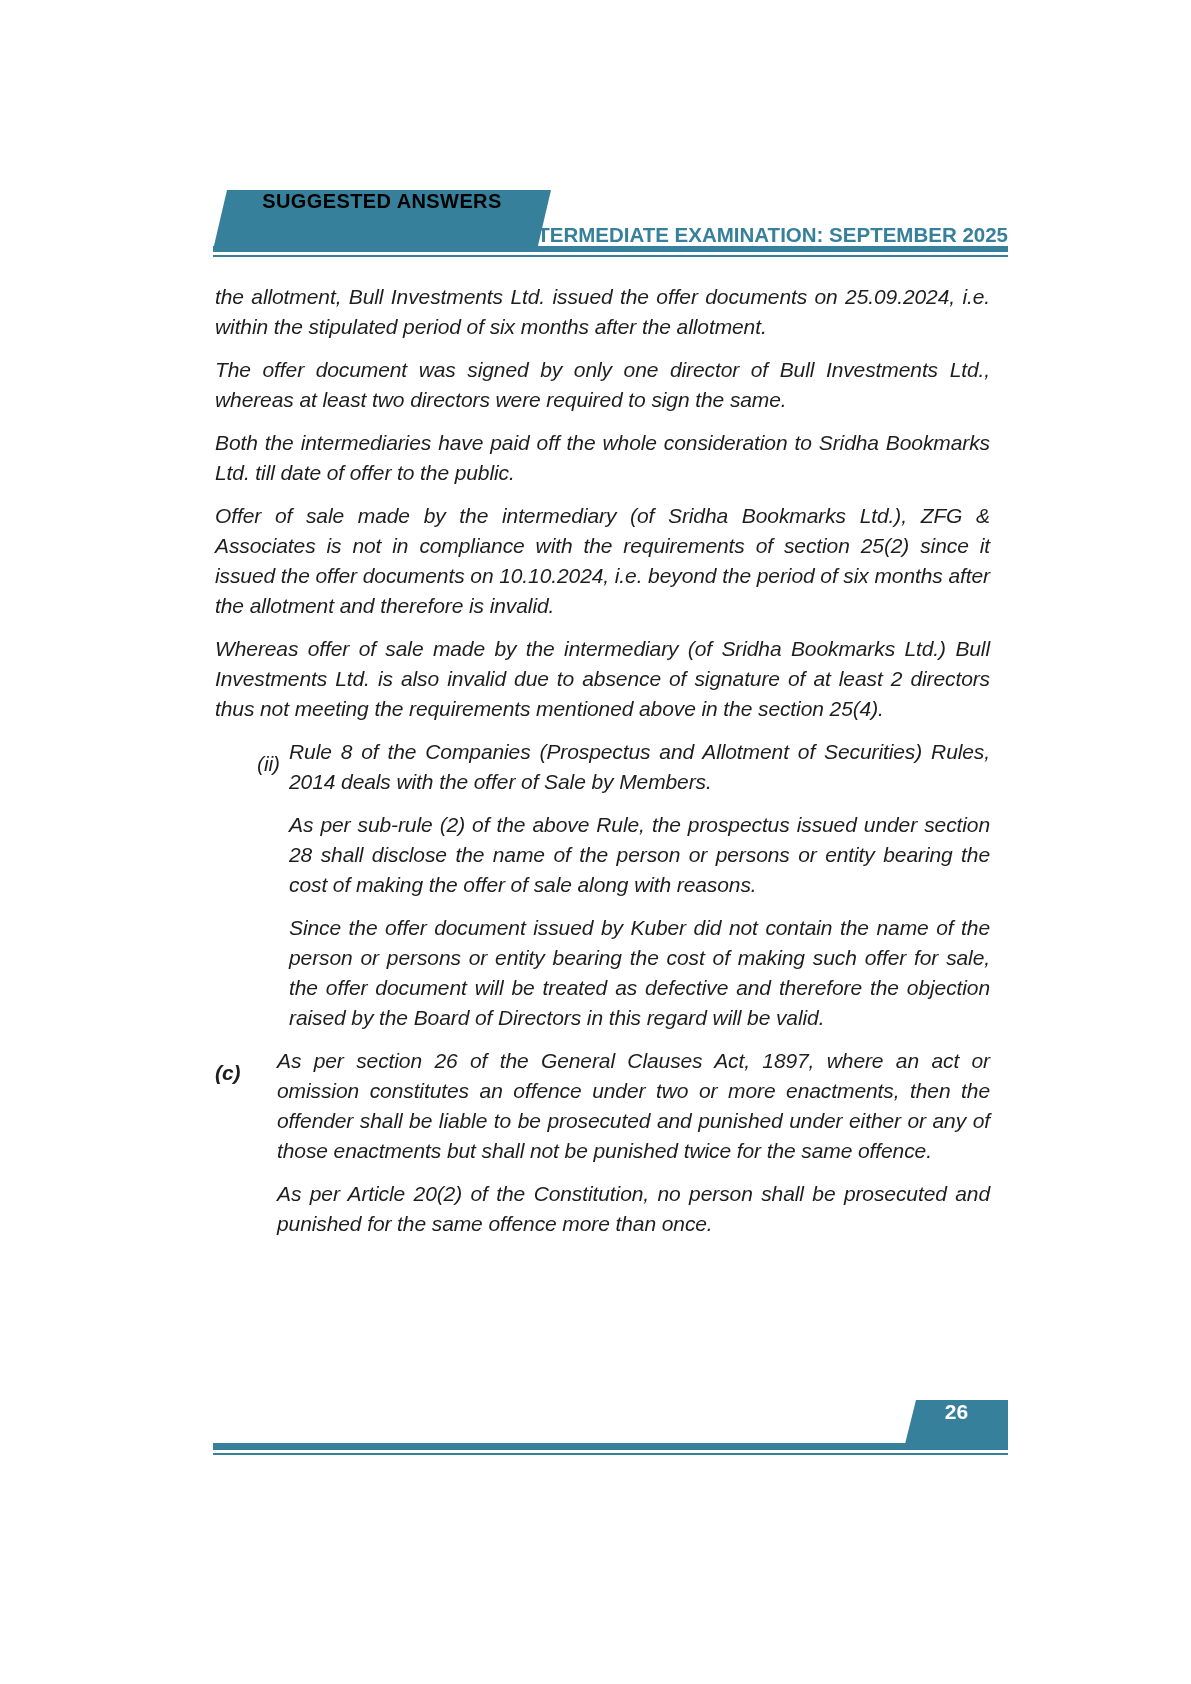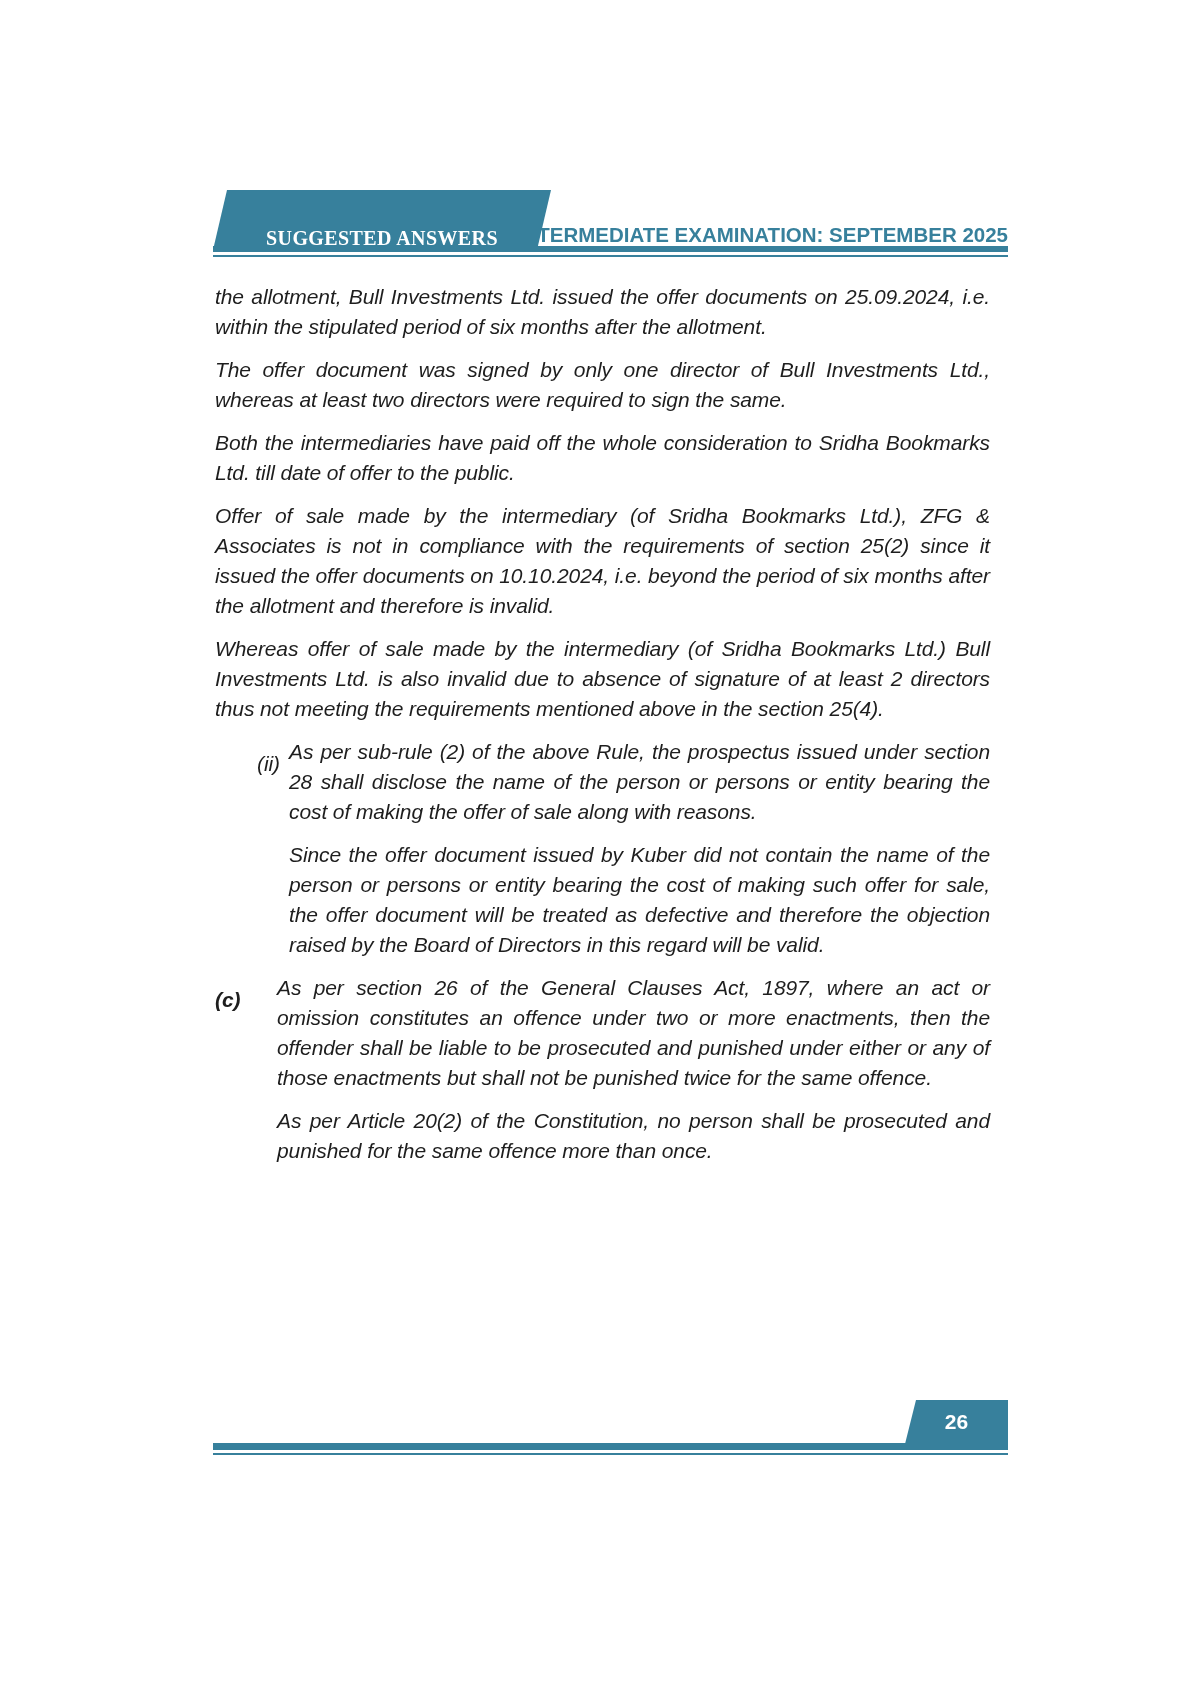--- a/index.html
+++ b/index.html
@@ -18,27 +18,26 @@
     color: var(--text);
   }
 
   
   .hdr-badge {
     position: absolute;
     left: 213px; top: 190px;
     width: 338px; height: 60px;
     background: var(--accent);
     clip-path: polygon(14px 0, 100% 0, calc(100% - 14px) 100%, 0 100%);
-    display: flex; align-items: flex-end; justify-content: center;
-    color: #ffffff;
+    display: flex; align-items: flex-start; justify-content: center;
+    color: #000000;
     font-weight: 700;
     font-size: 20px;
     letter-spacing: 0.4px;
     z-index: 2;
-    font-family: Liberation Serif, serif;
   }
   .hdr-title {
     position: absolute;
     right: 183px; top: 224px;
     color: var(--accent);
     font-weight: 700;
     font-size: 20.5px;
     line-height: 22px;
     white-space: nowrap;
   }
@@ -66,21 +65,21 @@
   .li-c > .marker { left: 0; font-weight: 700; }
   .li-c > .li-body { margin-left: 62px; }
 
   
   .pg-badge {
     position: absolute;
     left: 905px; top: 1400px;
     width: 103px; height: 44px;
     background: var(--accent);
     clip-path: polygon(11px 0, 100% 0, 100% 100%, 0 100%);
-    display: flex; align-items: center; justify-content: center;
+    display: flex; align-items: flex-start; justify-content: center;
     color: #ffffff;
     font-weight: 700;
     font-size: 21px;
     z-index: 2;
   }
   .ftr-rule-thick { top: 1443px; height: 7px; }
   .ftr-rule-thin  { top: 1453px; height: 2px; }
 </style>
 </head>
 <body>
@@ -98,20 +97,21 @@
 
     <p class="lvl2">the allotment, Bull Investments Ltd.  issued the offer documents on 25.09.2024, i.e. within the stipulated period of six months after the allotment.</p>
     <p class="lvl2">The offer document was signed by only one director of Bull Investments Ltd., whereas at least two directors were required to sign the same.</p>
     <p class="lvl2">Both the intermediaries have paid off the whole consideration to Sridha Bookmarks Ltd. till date of offer to the public.</p>
     <p class="lvl2">Offer of sale made by the intermediary (of Sridha Bookmarks Ltd.), ZFG &amp; Associates is not in compliance with the requirements of section 25(2) since it issued the offer documents on 10.10.2024, i.e. beyond the period of six months after the allotment and therefore is invalid.</p>
     <p class="lvl2">Whereas offer of sale made by the intermediary (of Sridha Bookmarks Ltd.) Bull Investments Ltd. is also invalid due to absence of signature of at least 2 directors thus not meeting the requirements mentioned above in the section 25(4).</p>
 
     <div class="li li-ii">
       <span class="marker">(ii)</span>
       <div class="li-body">
+        <p>Rule 8 of the Companies (Prospectus and Allotment of Securities) Rules, 2014 deals with the offer of Sale by Members.</p>
         <p>As per sub-rule (2) of the above Rule, the prospectus issued under section 28 shall disclose the name of the person or persons or entity bearing the cost of making the offer of sale along with reasons.</p>
         <p>Since the offer document issued by Kuber did not contain the name of the person or persons or entity bearing the cost of making such offer for sale, the offer document will be treated as defective and therefore the objection raised by the Board of Directors in this regard will be valid.</p>
       </div>
     </div>
 
     <div class="li li-c">
       <span class="marker">(c)</span>
       <div class="li-body">
         <p>As per section 26 of the General Clauses Act, 1897, where an act or omission constitutes an offence under two or more enactments, then the offender shall be liable to be prosecuted and punished under either or any of those enactments but shall not be punished twice for the same offence.</p>
         <p>As per Article 20(2) of the Constitution, no person shall be prosecuted and punished for the same offence more than once.</p>

